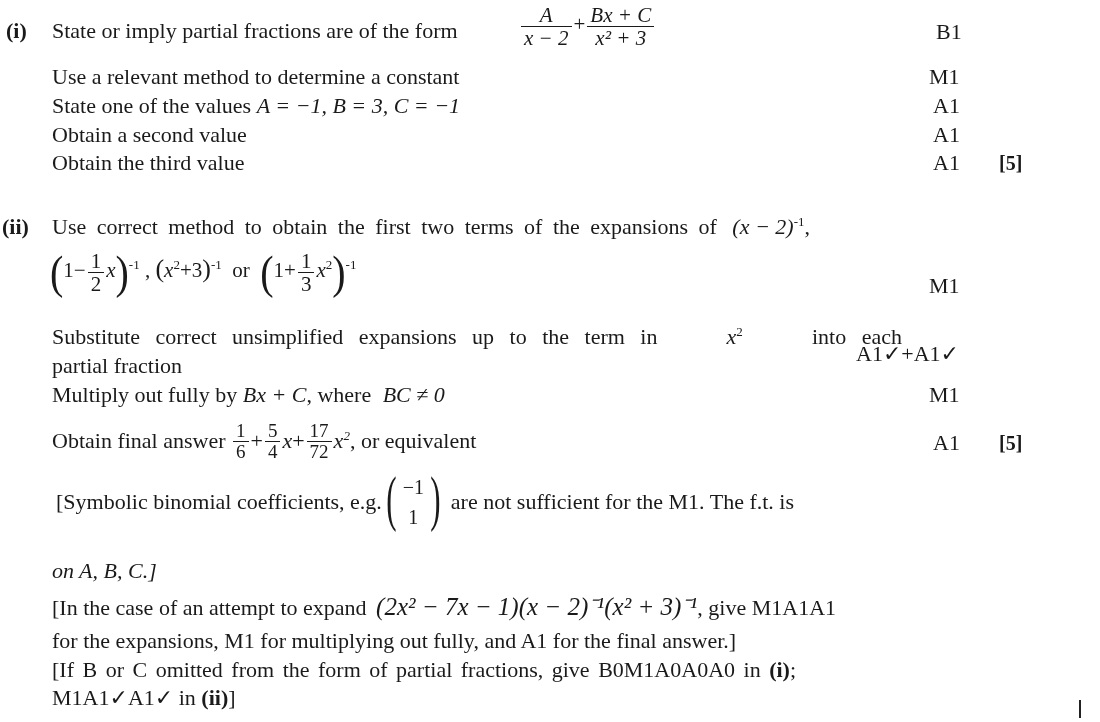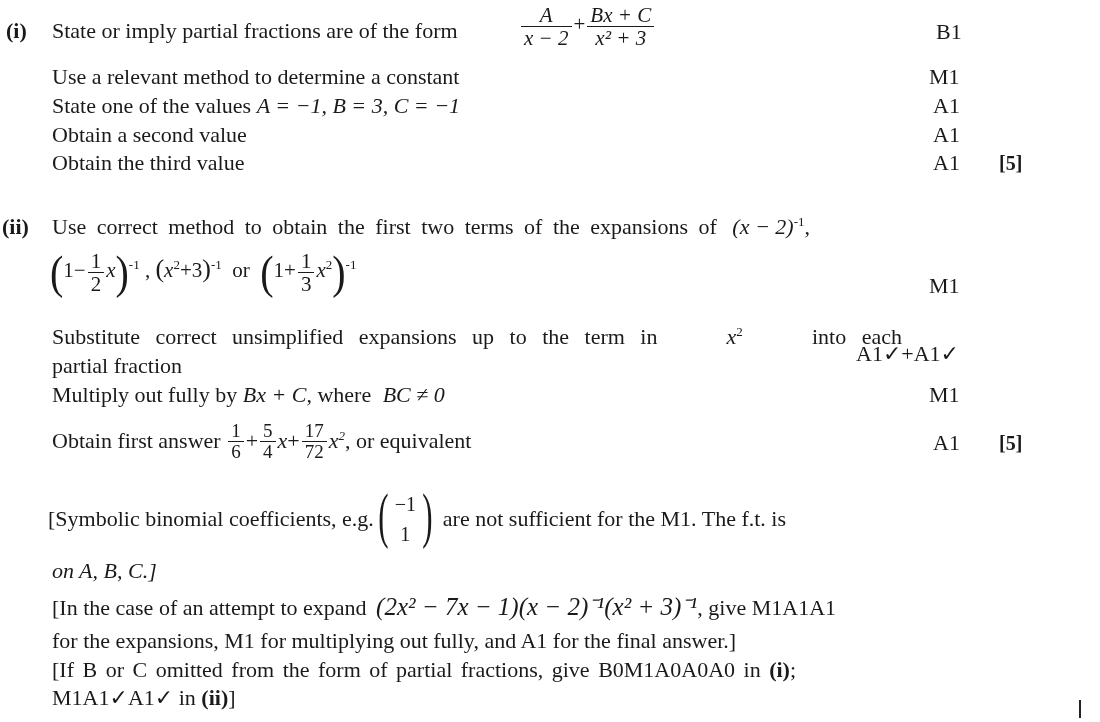--- a/index.html
+++ b/index.html
@@ -88,27 +88,27 @@
 <div class="mark" style="left:856px; top:343px;">A1✓+A1✓</div>
 
 <div class="abs" style="left:52px; top:384px;">
   <span>Multiply out fully by</span>
   <span class="it">Bx + C</span><span>, where</span>
   <span class="it" style="margin-left:6px;">BC ≠ 0</span>
 </div>
 <div class="mark" style="left:929px; top:384px;">M1</div>
 
 <div class="abs" style="left:52px; top:421px;">
-  <span style="vertical-align:middle;">Obtain first answer</span>
+  <span style="vertical-align:middle;">Obtain final answer</span>
   <span class="frac" style="font-size:19px;"><span class="num">1</span><span class="den">6</span></span><span style="vertical-align:middle;">+</span><span class="frac" style="font-size:19px;"><span class="num">5</span><span class="den">4</span></span><span class="it" style="vertical-align:middle;">x</span><span style="vertical-align:middle;">+</span><span class="frac" style="font-size:19px;"><span class="num">17</span><span class="den">72</span></span><span class="it" style="vertical-align:middle;">x<sup>2</sup></span><span style="vertical-align:middle;">, or equivalent</span>
 </div>
 <div class="mark" style="left:933px; top:432px;">A1</div>
 <div class="total" style="left:999px; top:433px;">[5]</div>
 
-<div class="abs" style="left:48px; top:471px;margin-top:17px;">
+<div class="abs" style="left:56px; top:471px;">
   <span style="vertical-align:middle;">[Symbolic binomial coefficients, e.g.</span>
   <span class="binom">
     <span class="bl">(</span>
     <span class="top">−1</span>
     <span class="bot">1</span>
     <span class="br">)</span>
   </span>
   <span style="vertical-align:middle; margin-left:6px;">are not sufficient for the M1. The f.t. is</span>
 </div>
 <div class="abs" style="left:52px; top:560px;">

